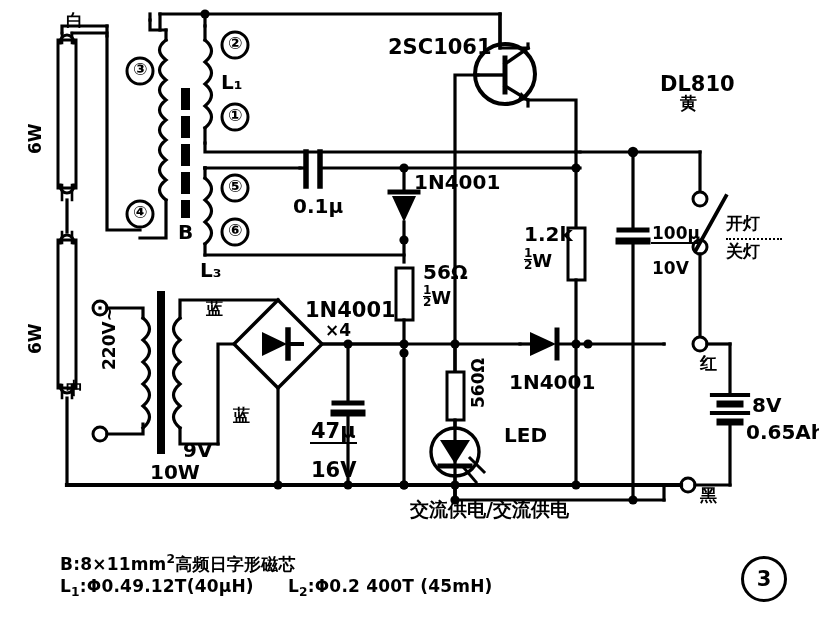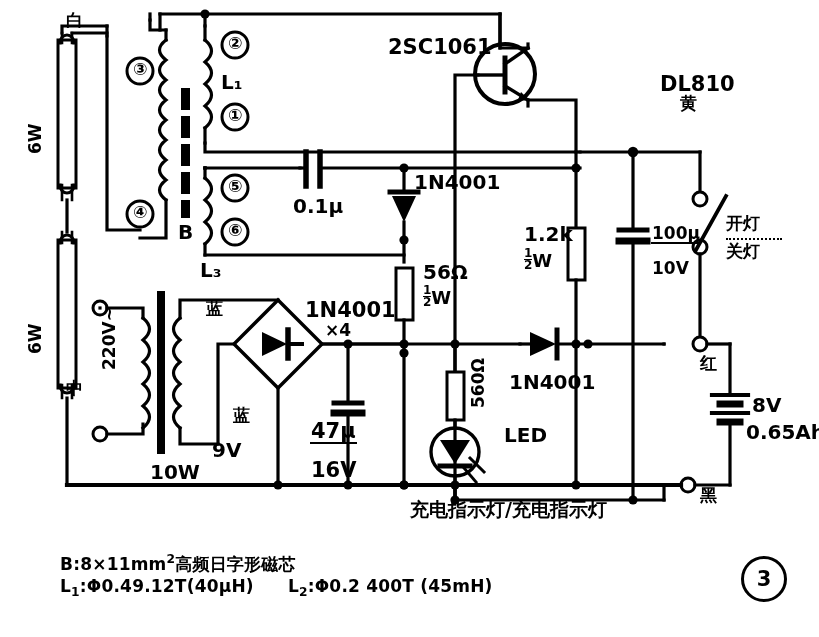--- a/index.html
+++ b/index.html
@@ -295,36 +295,36 @@
 
   <div class="lbl" style="left:651px;top:225px;font-size:17px;">
     <span class="frac"><span class="n">100μ</span><span class="d">10V</span></span>
   </div>
 
   <div class="lbl md cn" style="left:726px;top:215px;">开灯</div>
   <div class="lbl md cn" style="left:726px;top:243px;">关灯</div>
   <div style="position:absolute;left:726px;top:238px;width:56px;border-top:2px dotted #000;"></div>
 
   <div class="lbl md" style="left:101px;top:370px;transform:rotate(-90deg);transform-origin:left top;"><span>220V~</span></div>
-  <div class="lbl lg" style="left:183px;top:440px;margin-left:29px;">9V</div>
+  <div class="lbl lg" style="left:183px;top:440px;">9V</div>
   <div class="lbl lg" style="left:150px;top:462px;">10W</div>
 
   <div class="lbl xl" style="left:305px;top:300px;">1N4001</div>
   <div class="lbl md" style="left:325px;top:322px;">×4</div>
   <div class="lbl md cn" style="left:206px;top:300px;">蓝</div>
   <div class="lbl md cn" style="left:233px;top:407px;">蓝</div>
 
   <div class="lbl" style="left:310px;top:421px;font-size:21px;">
     <span class="frac"><span class="n">47μ</span><span class="d">16V</span></span>
   </div>
 
   <div class="lbl md" style="left:470px;top:408px;transform:rotate(-90deg);transform-origin:left top;">560Ω</div>
 
   <div class="lbl lg" style="left:504px;top:425px;">LED</div>
-  <div class="lbl md cn" style="left:410px;top:500px;font-size:19px;">充电指示灯/充电指示灯</div>
+  <div class="lbl md cn" style="left:410px;top:500px;font-size:19px;">交流供电/交流供电</div>
 
   <div class="lbl lg" style="left:509px;top:372px;">1N4001</div>
 
   <div class="lbl md cn" style="left:700px;top:355px;">红</div>
   <div class="lbl md cn" style="left:700px;top:487px;">黑</div>
   <div class="lbl lg" style="left:752px;top:395px;">8V</div>
   <div class="lbl lg" style="left:746px;top:422px;">0.65Ah</div>
 
   <div class="notes">
     <div>

